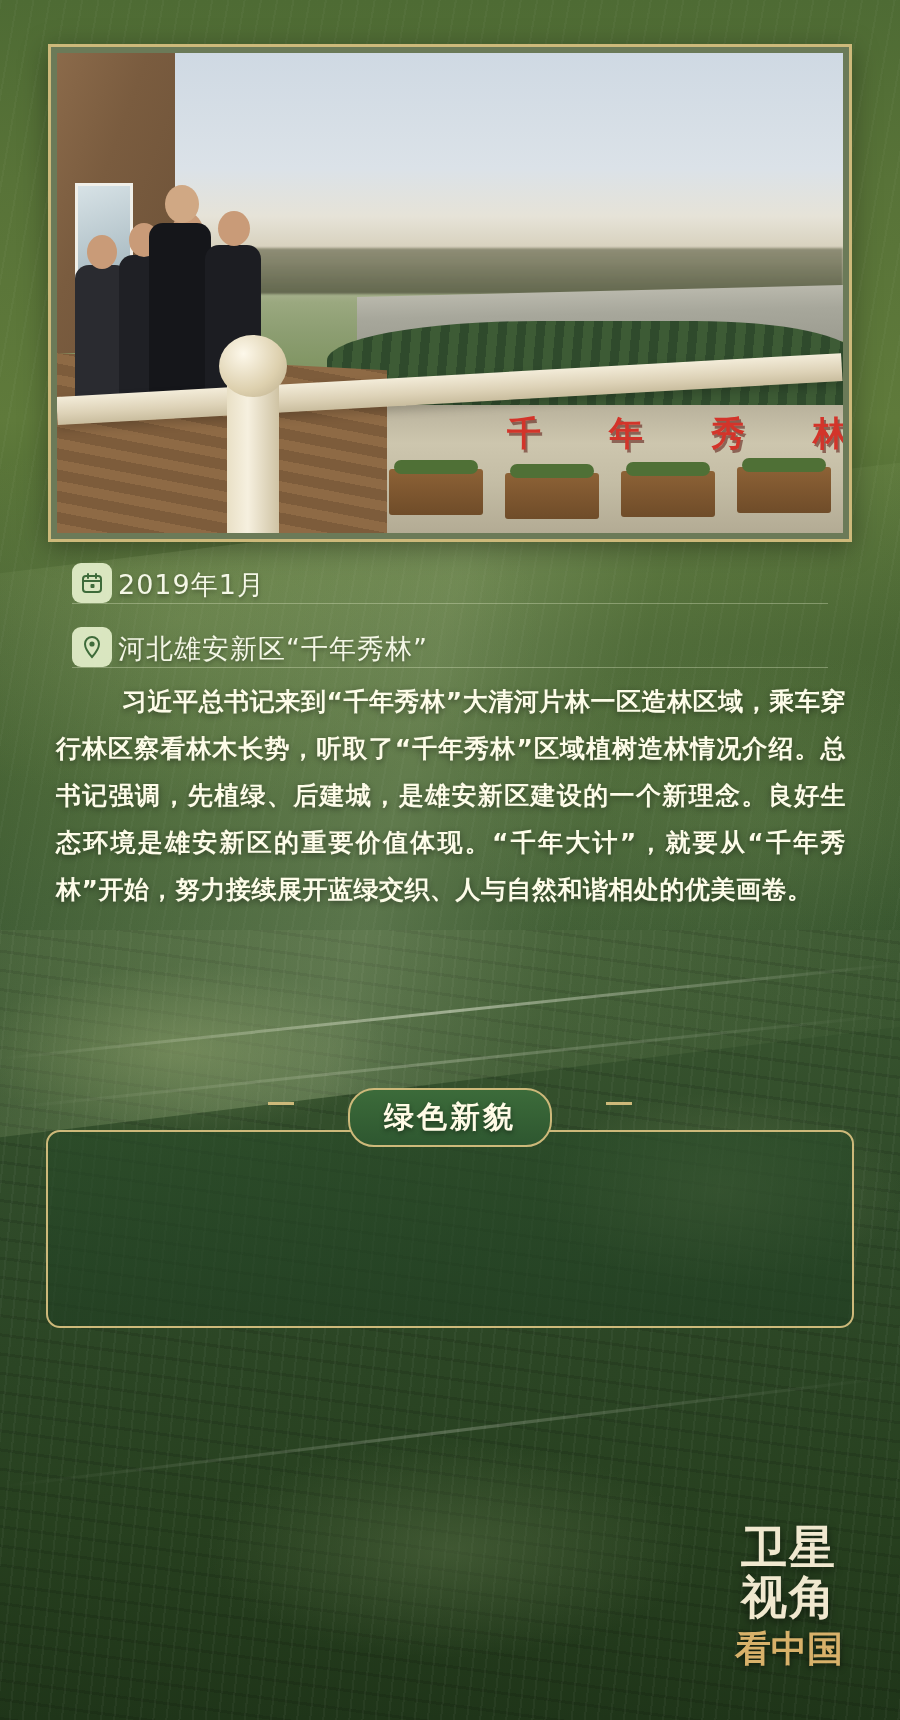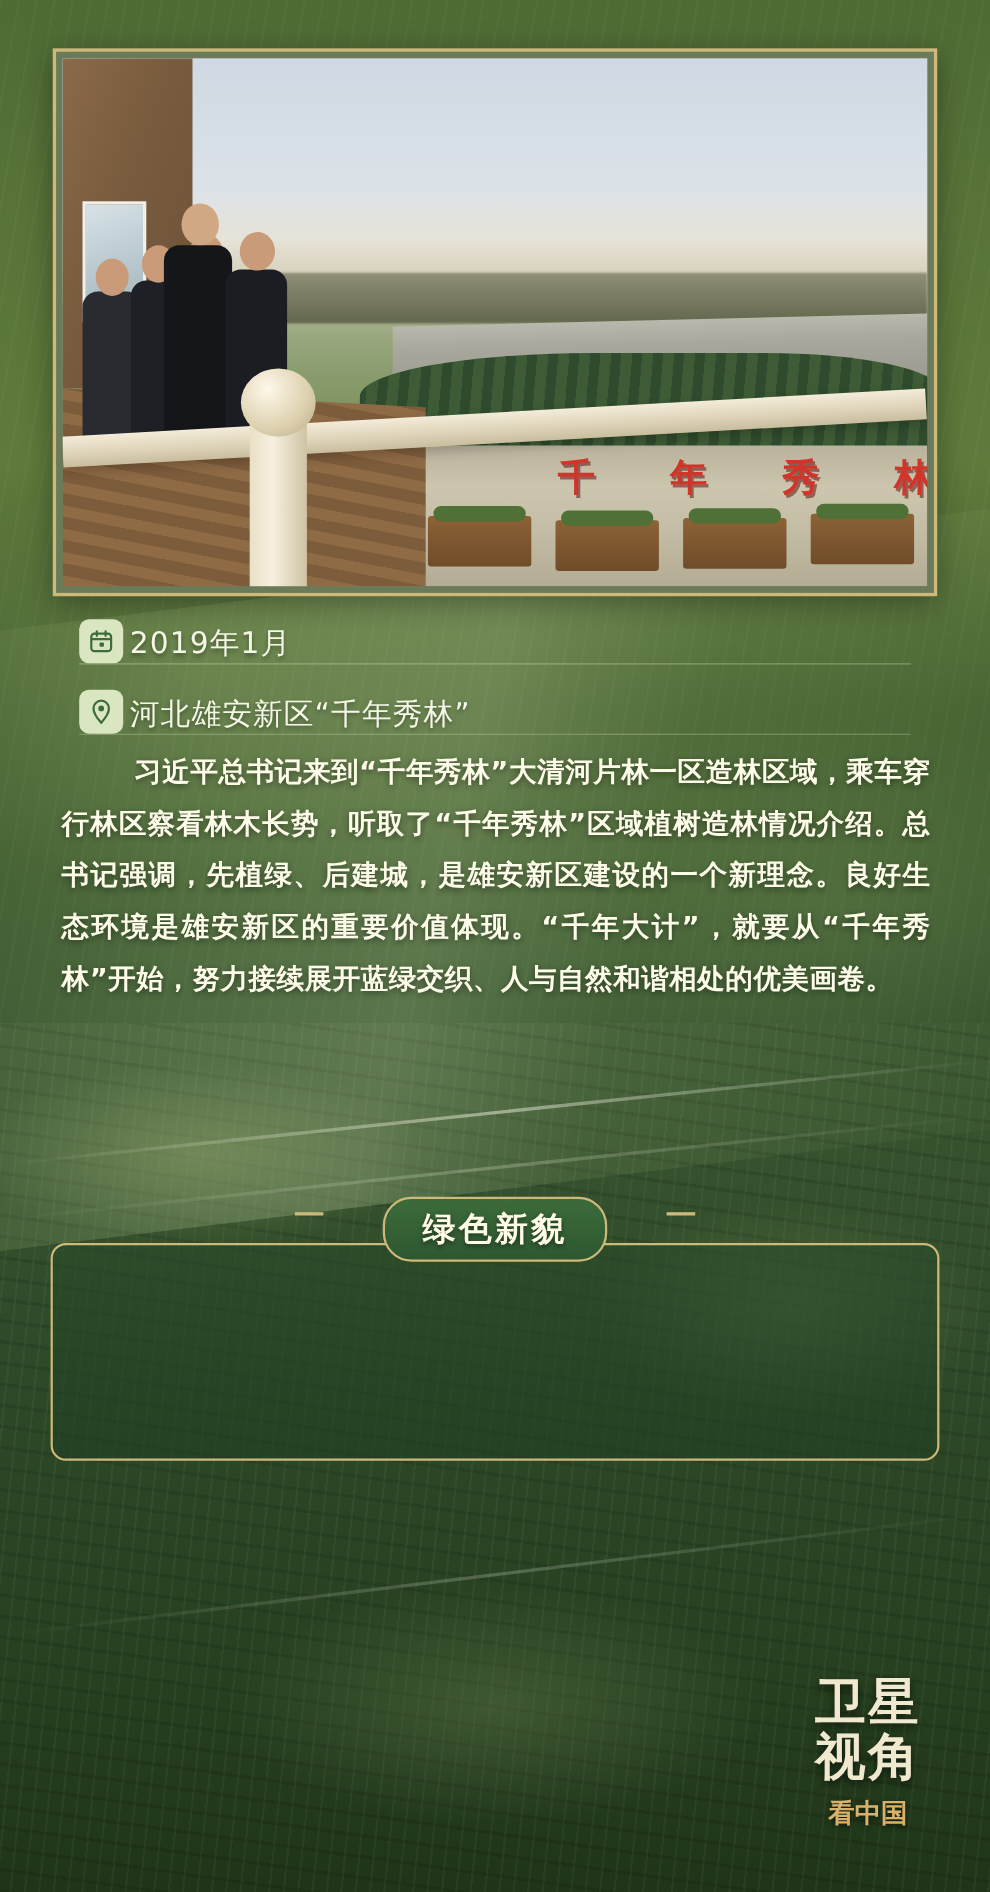--- a/index.html
+++ b/index.html
@@ -242,21 +242,21 @@
     width: 130px; text-align: center;
     font-family: "DejaVu Serif", serif;
   }
   #sig-main {
     color: #f0e8cf; font-size: 46px; line-height: 50px; font-weight: 700;
     letter-spacing: 2px;
     text-shadow: 0 3px 8px rgba(0,0,0,.6);
   }
   #sig-sub {
     margin-top: 10px;
-    color: #d8b16a; font-size: 24px; line-height: 32px; font-weight: 700;
+    color: #d8b16a; font-size: 36px; line-height: 32px; font-weight: 700;
     text-shadow: 0 2px 6px rgba(0,0,0,.6);
   }
   .sig-line { display: block; }
 </style>
 </head>
 <body>
 
 <div id="poster">
 
   <div class="sat" id="sat-upper"></div>

